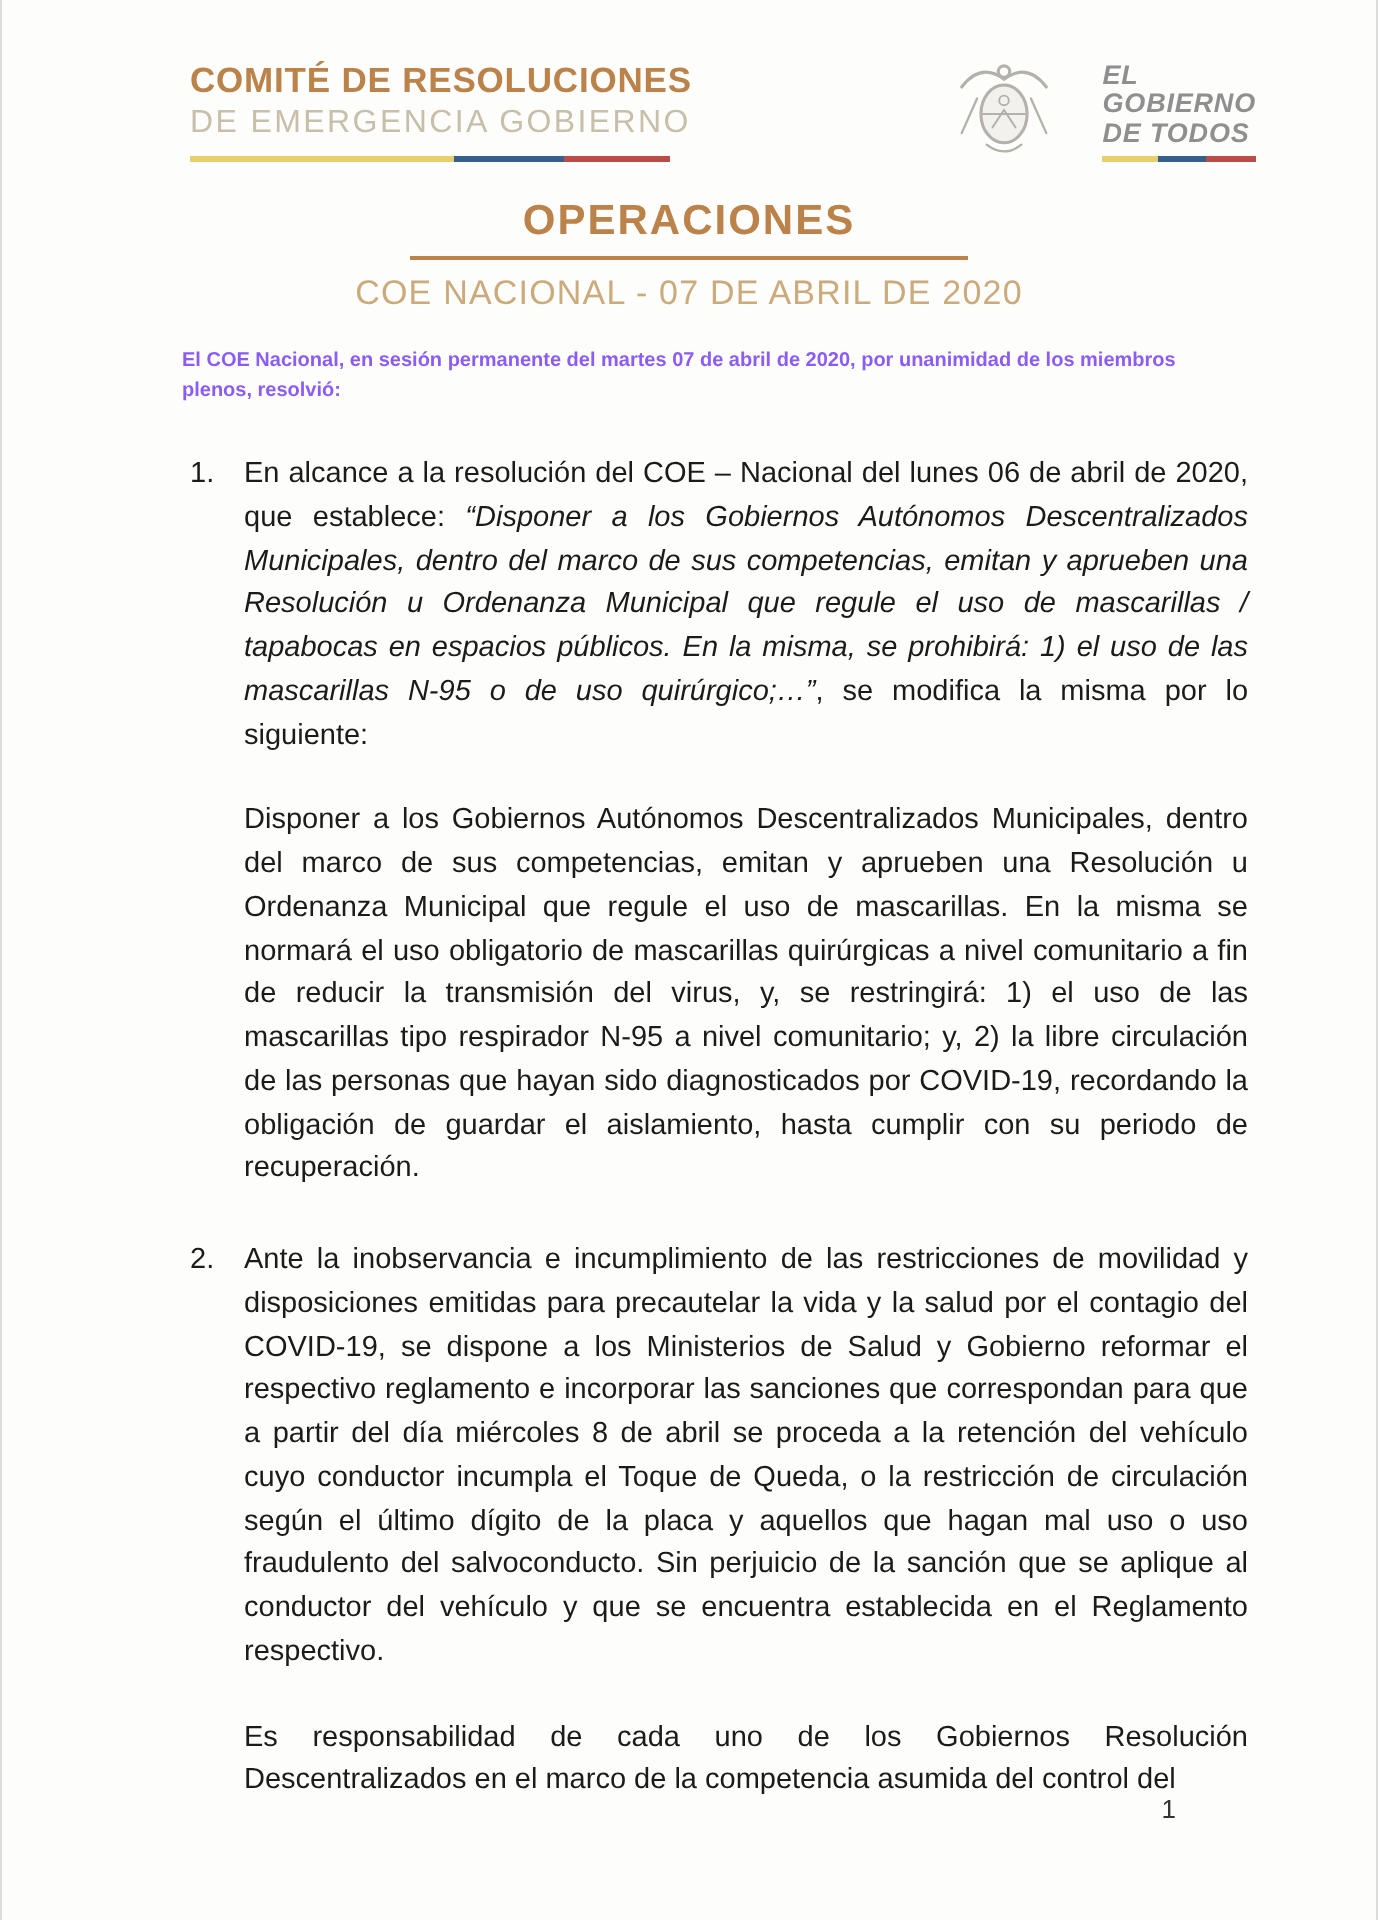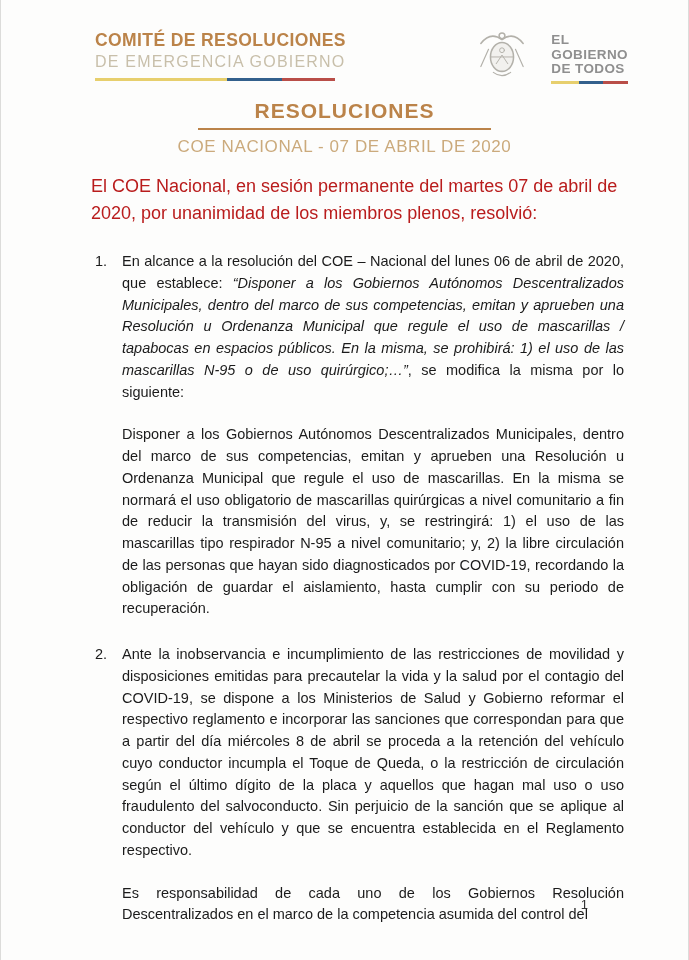--- a/index.html
+++ b/index.html
@@ -16,32 +16,32 @@
     border-right:1px solid #dcdcda;
   }
   
   .hdr{display:flex;justify-content:space-between;align-items:flex-start;padding:30px 60px 0 94px;}
   .org .l1{font-size:17.5px;font-weight:700;color:var(--accent-gold,#b57c3d);letter-spacing:.4px;}
   .org .l2{font-size:16px;color:var(--accent-tan,#c8bfaa);letter-spacing:1.2px;margin-top:2px;}
   .bar{display:flex;height:3px;margin-top:7px;width:240px;}
   .bar .y{background:var(--flag-yellow,#e7cf6d);flex:0 0 55%;}
   .bar .b{background:var(--flag-blue,#33608c);flex:0 0 23%;}
   .bar .r{background:var(--flag-red,#b94e48);flex:1;}
-  .gov{display:flex;gap:24px;align-items:flex-end;margin-top:-2px;}
+  .gov{display:flex;gap:24px;align-items:center;margin-top:-2px;font-style:italic;}
   .gov-text{color:var(--gov-gray,#8f8f8f);font-size:13.5px;line-height:1.08;letter-spacing:.4px;font-weight:600;}
   .gov-text .bar{width:100%;margin-top:4px;height:3px;}
   .gov-text .bar .y{flex:0 0 36%;}
   .gov-text .bar .b{flex:0 0 32%;}
   
   .title-block{text-align:center;margin-top:15px;}
   .title{display:inline-block;font-size:21px;font-weight:600;color:var(--accent-gold,#c08750);
     letter-spacing:1px;padding:0 56px 5px;border-bottom:2px solid var(--accent-gold,#b9854e);}
   .subtitle{margin-top:7px;font-size:17px;color:var(--accent-tan-dark,#cbaa7c);letter-spacing:.6px;}
   
-  .intro{font-weight:400;font-size:18px;line-height:1.5;margin:16px 64px 0 90px;color:#b91c1c;}
+  .intro{font-weight:700;font-size:10px;line-height:1.5;margin:16px 64px 0 90px;color:#8b5cf6;}
   .items{margin:24px 64px 0 94px;}
   .item{display:flex;margin-top:24px;}
   .item:first-child{margin-top:0;}
   .num{flex:0 0 27px;font-size:14.5px;line-height:1.5;}
   .itext{flex:1;}
   .para{font-size:14.5px;line-height:1.5;text-align:justify;margin:0;}
   .para + .para{margin-top:21px;}
   .quote{font-style:italic;}
   .pagenum{position:absolute;right:100px;bottom:48px;font-size:13px;color:#333;}
   svg.crest{display:block;}
@@ -84,21 +84,21 @@
         <div class="bar">
           <span class="y"></span>
             <span class="b"></span>
             <span class="r"></span>
         </div>
       </div>
     </div>
   </div>
 
   <div class="title-block">
-    <div class="title">RESOLUCIONES</div>
+    <div class="title">OPERACIONES</div>
     <div class="subtitle">COE NACIONAL - 07 DE ABRIL DE 2020</div>
   </div>
 
   <p class="intro">El COE Nacional, en sesión permanente del martes 07 de abril de 2020, por unanimidad de los miembros plenos, resolvió:</p>
 
   <div class="items">
 
     <div class="item">
       <div class="num">1.</div>
       <div class="itext">

